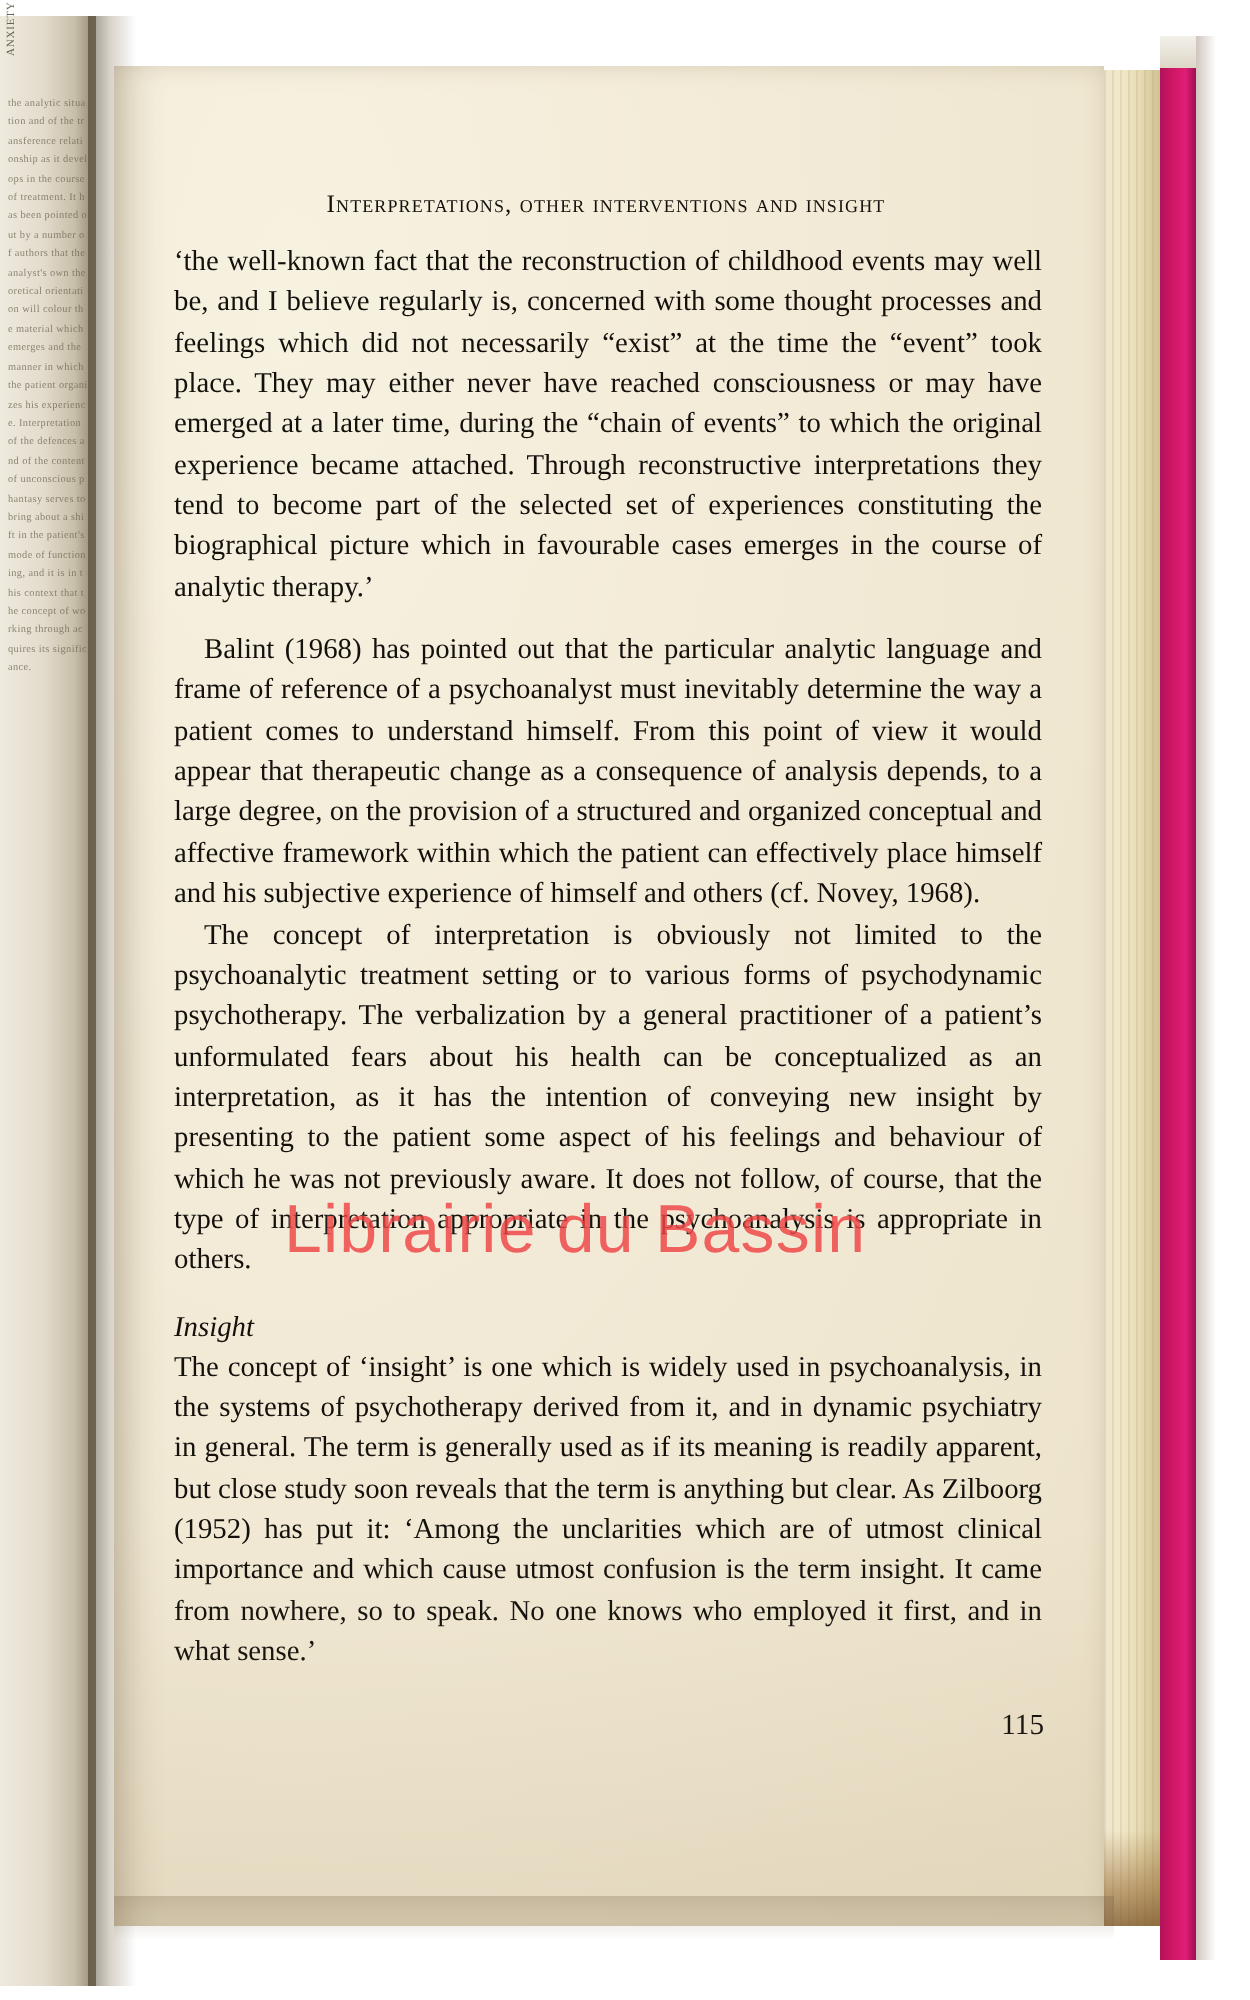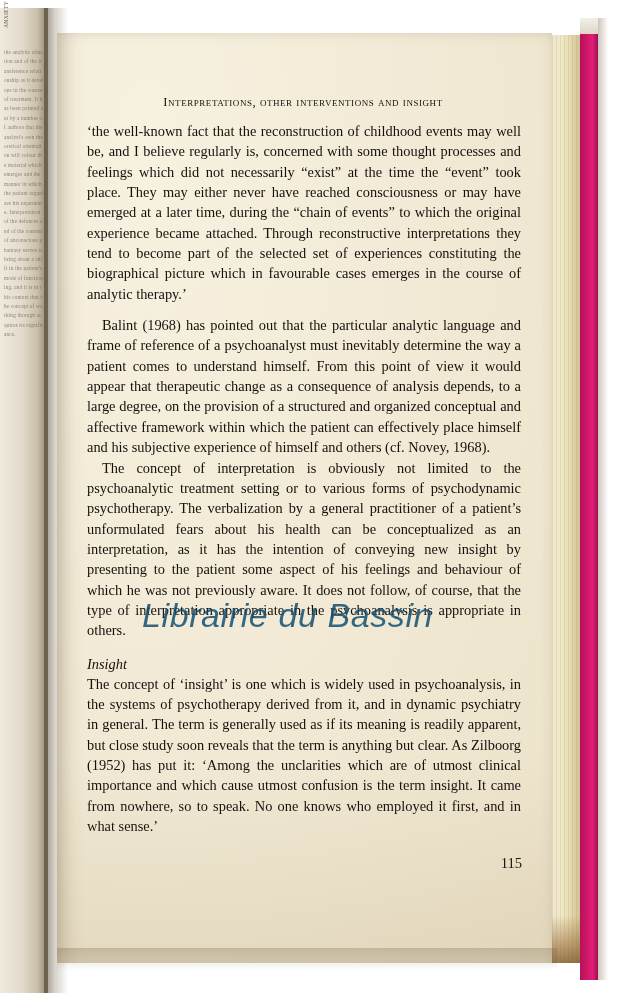--- a/index.html
+++ b/index.html
@@ -187,26 +187,25 @@
   }
 
   
   .watermark {
     position: absolute;
     left: 142px; top: 596px;
     width: 420px;
     font-family: "Liberation Sans", sans-serif;
     font-size: 34px;
     letter-spacing: .6px;
-    color: #0c4a6e;
+    color: #ef4444;
     opacity: .82;
     white-space: nowrap;
     text-shadow: 0 0 1px rgba(255,255,255,.45);
     pointer-events: none;
-    font-style: italic;
   }
 </style>
 </head>
 <body>
 
 <div id="scene">
 
   <div class="backdrop"></div>
 
   <div class="left-page">

